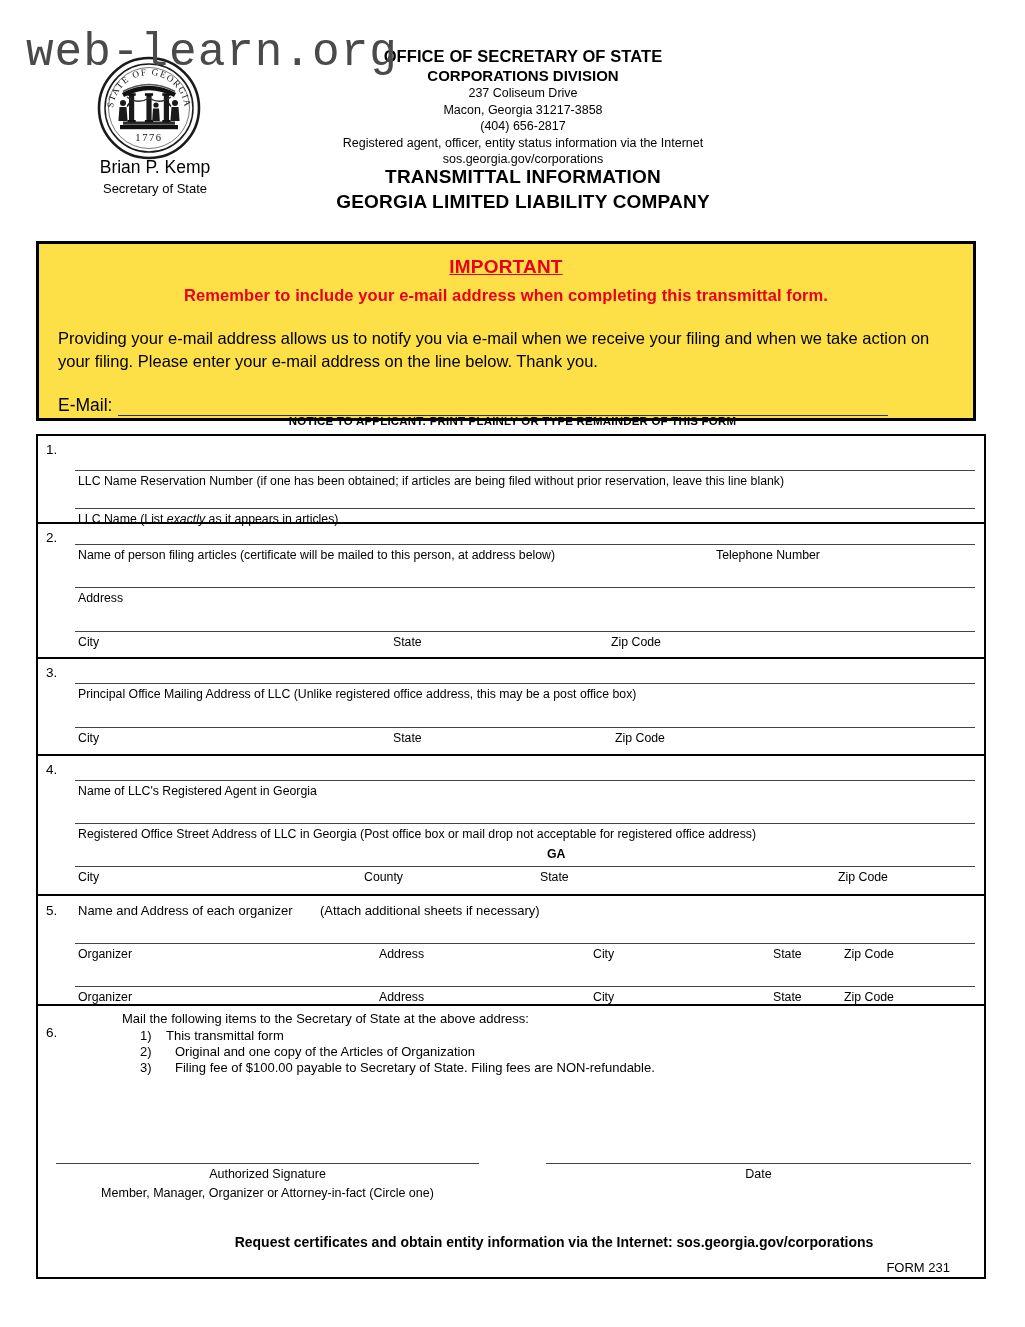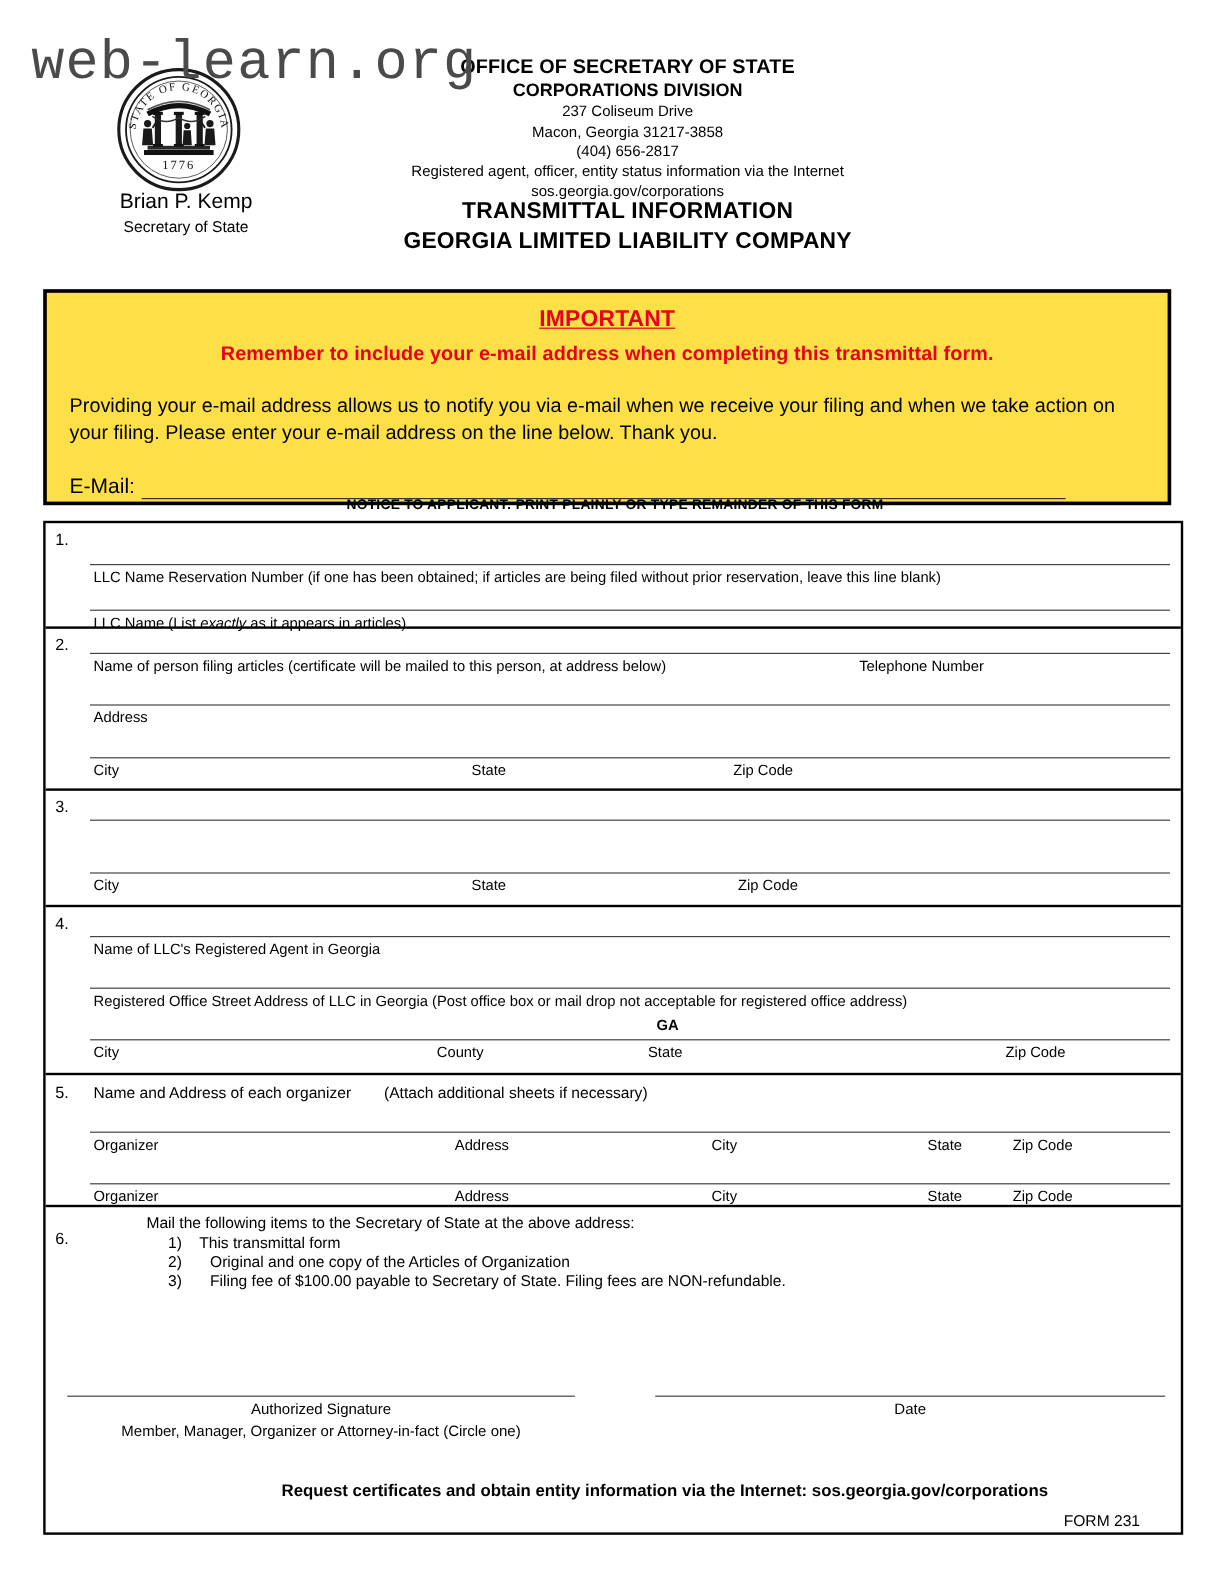--- a/index.html
+++ b/index.html
@@ -368,20 +368,21 @@
     <div class="fieldline" style="left:37px; top:107px; width:900px;"></div>
     <div class="cap" style="left:40px; top:111px;">City</div>
     <div class="cap" style="left:355px; top:111px;">State</div>
     <div class="cap" style="left:573px; top:111px;">Zip Code</div>
   </div>
 
   <div class="section" style="height:97px;">
     <div class="secnum">3.</div>
 
     <div class="fieldline" style="left:37px; top:24px; width:900px;"></div>
+    <div class="cap" style="left:40px; top:28px;">Principal Office Mailing Address of LLC  (Unlike registered office address, this may be a post office box)</div>
 
     <div class="fieldline" style="left:37px; top:68px; width:900px;"></div>
     <div class="cap" style="left:40px; top:72px;">City</div>
     <div class="cap" style="left:355px; top:72px;">State</div>
     <div class="cap" style="left:577px; top:72px;">Zip Code</div>
   </div>
 
   <div class="section" style="height:140px;">
     <div class="secnum">4.</div>
 

